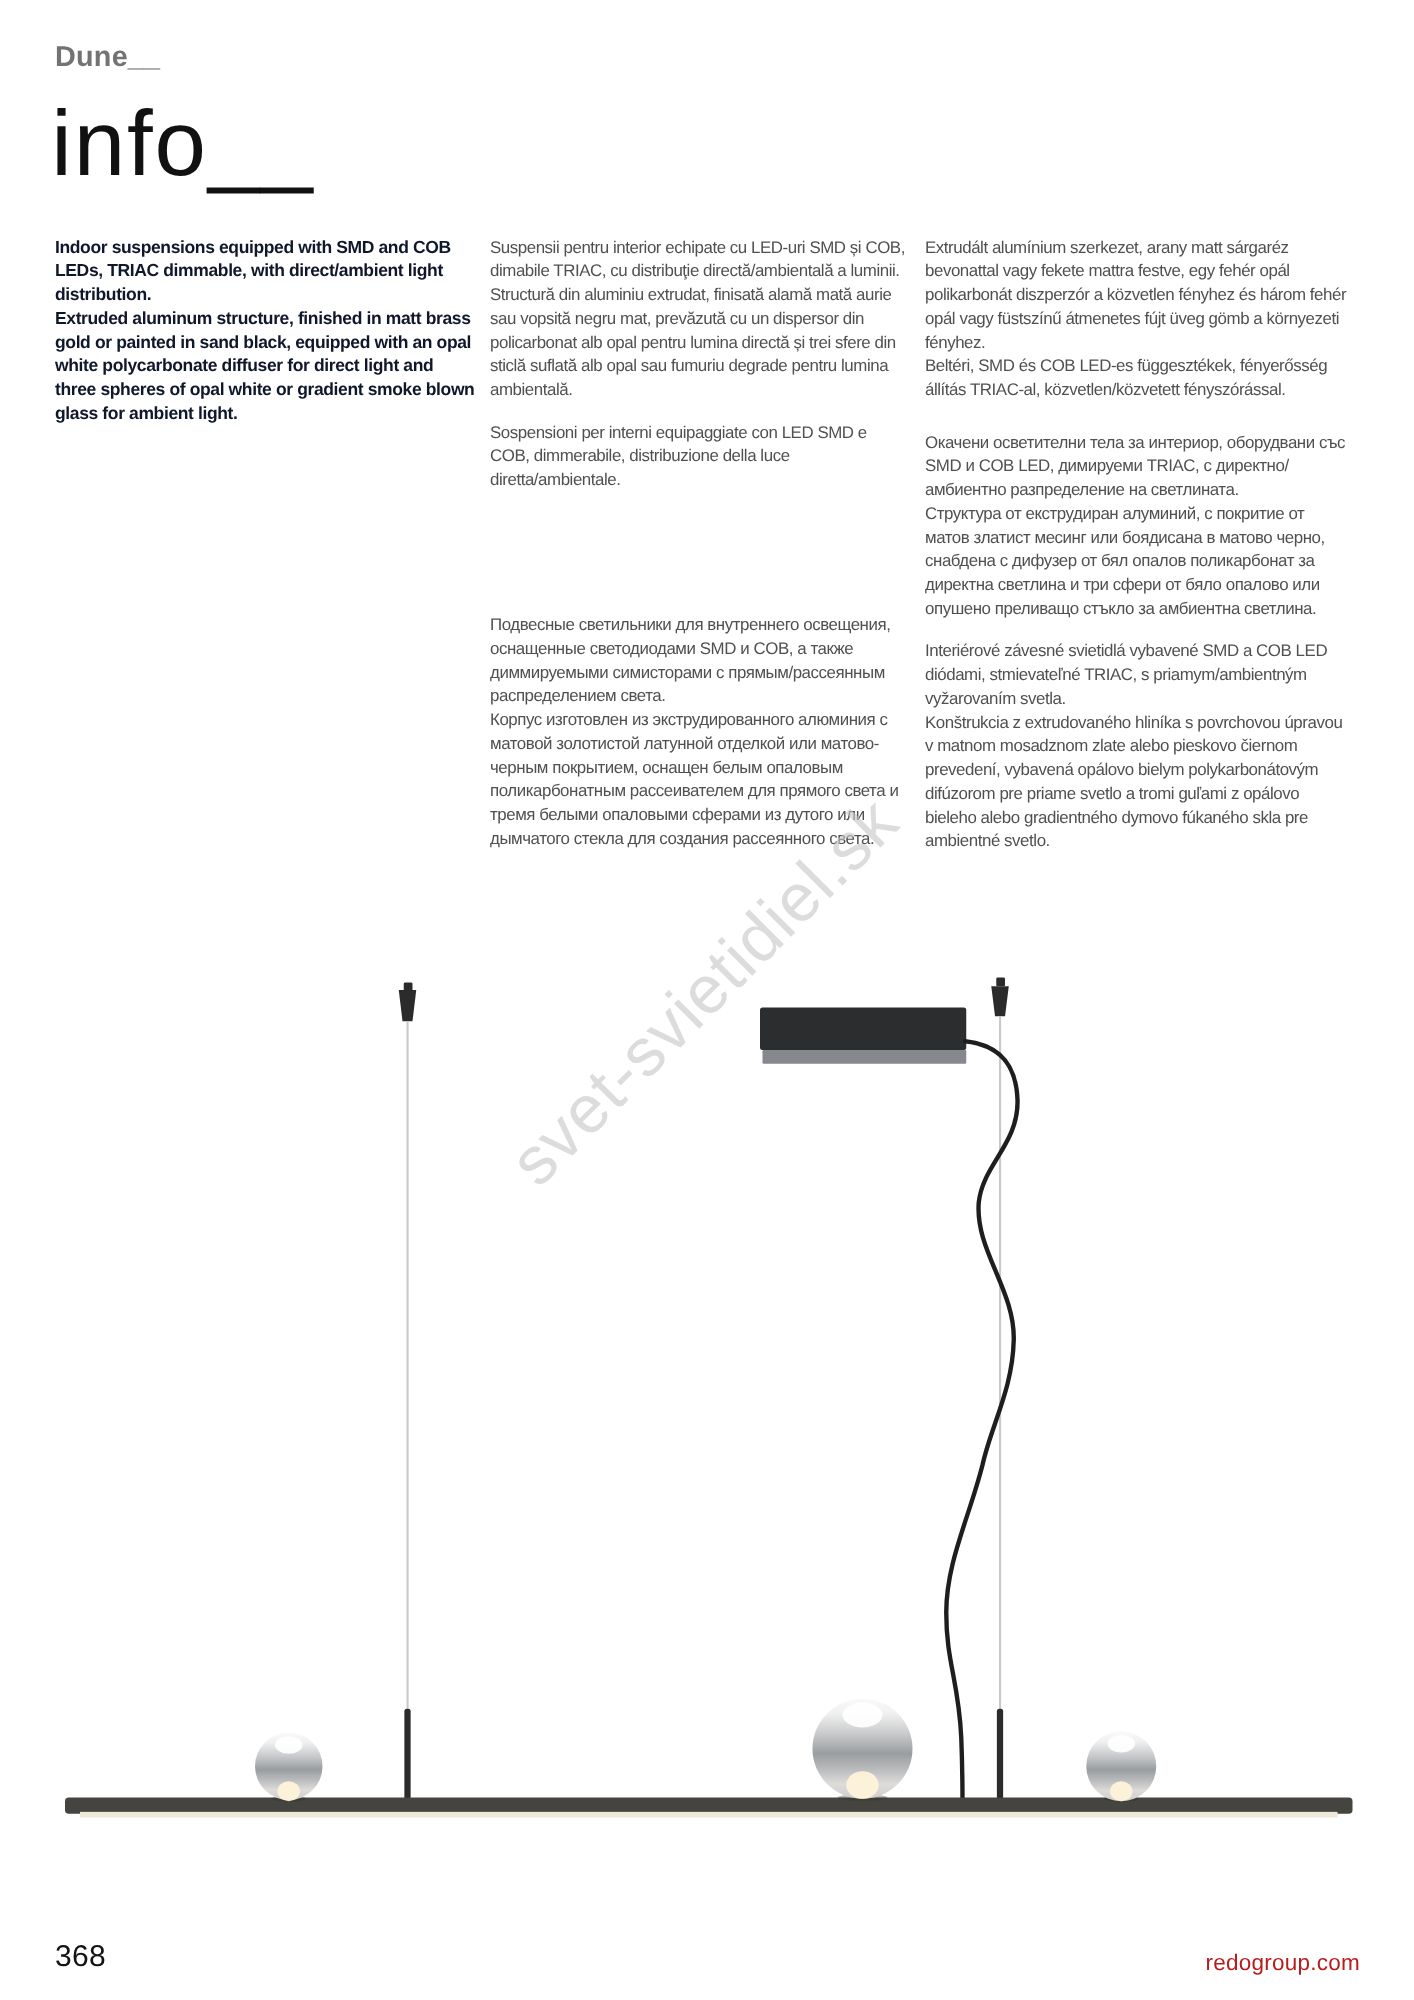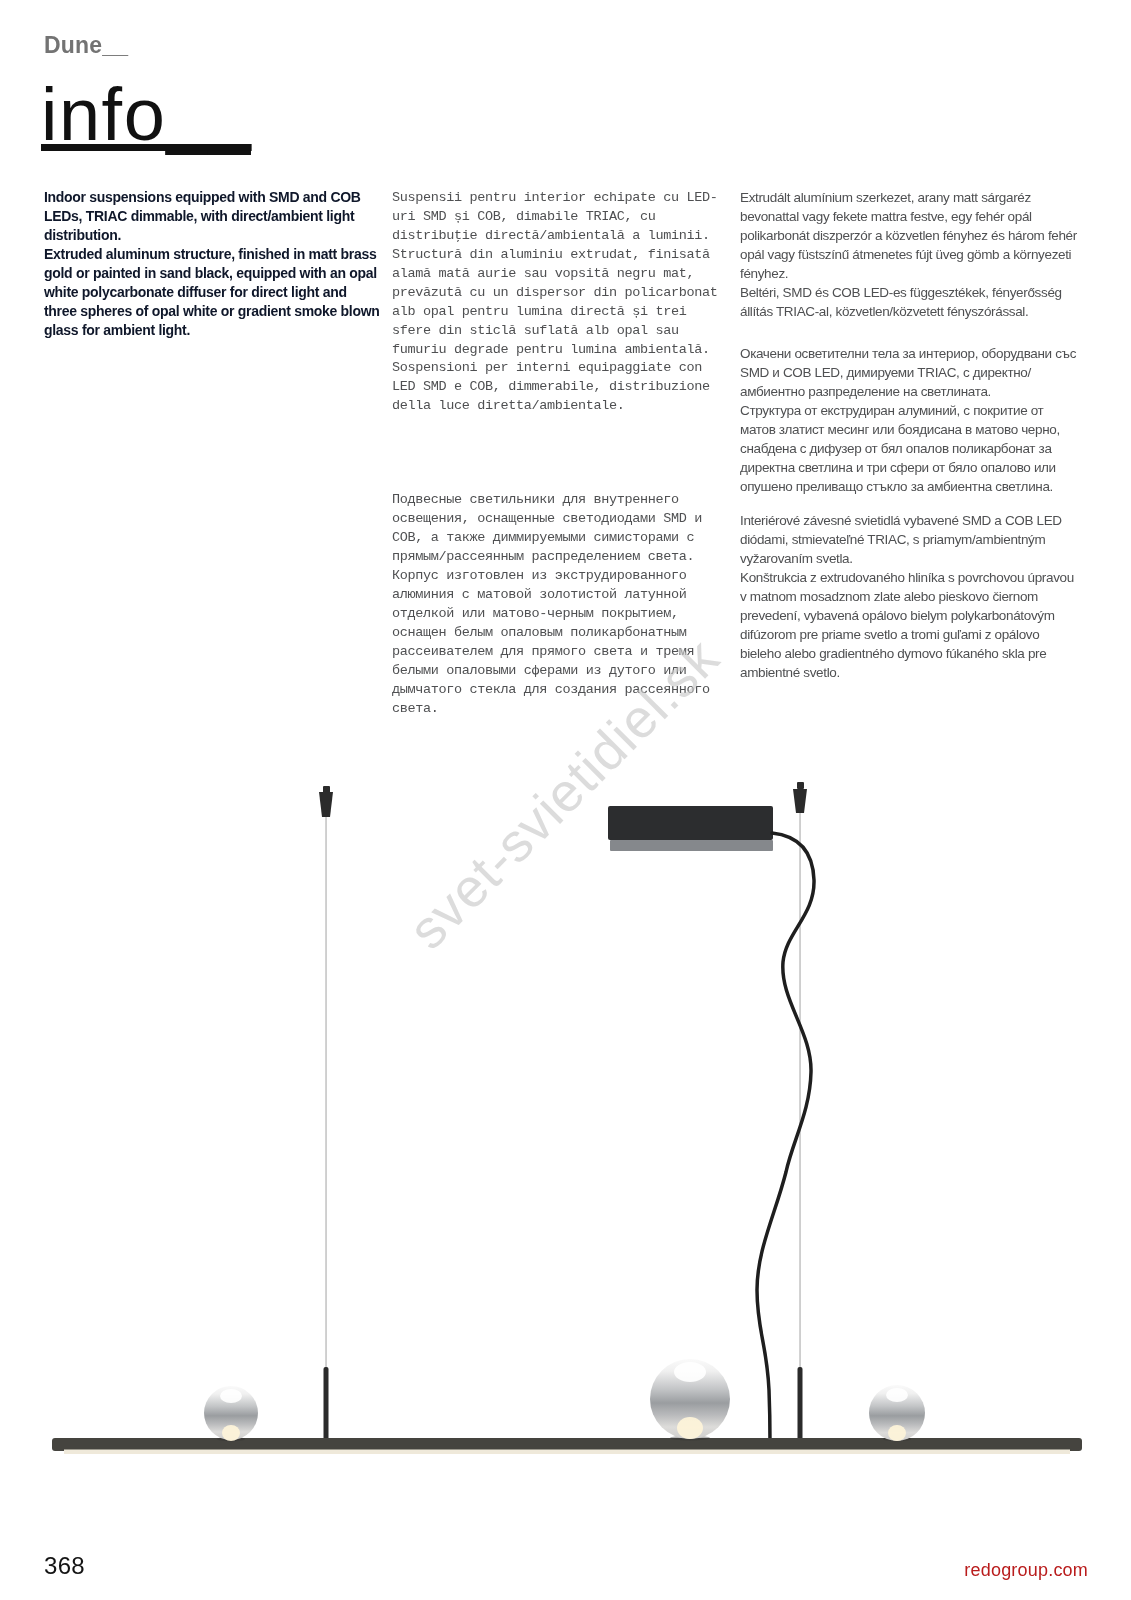--- a/index.html
+++ b/index.html
@@ -12,30 +12,29 @@
     color:#222;
   }
   .brand{
     position:absolute;left:44px;top:32px;
     font-size:23px;font-weight:700;letter-spacing:.2px;color:#737373;
   }
   .big-title{
     position:absolute;left:41px;top:74px;
     font-size:74px;font-weight:100;letter-spacing:1.5px;color:#111;
     line-height:1.1;
-    text-decoration:underline;
   }
   .txt{
     position:absolute;
     font-size:13.5px;line-height:19px;letter-spacing:-0.35px;
     color:#4f5052;
   }
   .txt p{margin:0;}
   .col1{left:44px;width:338px;}
-  .col2{left:392px;width:336px;font-family:Liberation Mono, monospace;}
+  .col2{left:392px;width:336px;}
   .col3{left:740px;width:340px;}
   .en{font-weight:700;color:#0f172a;font-size:14px;letter-spacing:-0.3px;}
   .figure-wrap{position:absolute;left:0;top:770px;width:1131px;height:700px;}
   .watermark{
     position:absolute;left:347px;top:761px;width:440px;height:72px;
     transform:rotate(-45deg);
     font-size:54px;letter-spacing:1px;
     color:#c7c7c7;opacity:.62;
     text-align:center;white-space:nowrap;
     pointer-events:none;
@@ -59,21 +58,21 @@
 
   <div class="txt col1 en" style="top:188px">
     <p>Indoor suspensions equipped with SMD and COB LEDs, TRIAC dimmable, with direct/ambient light distribution.</p>
     <p>Extruded aluminum structure, finished in matt brass gold or painted in sand black, equipped with an opal white polycarbonate diffuser for direct light and three spheres of opal white or gradient smoke blown glass for ambient light.</p>
   </div>
 
   <div class="txt col2" style="top:188px">
     <p>Suspensii pentru interior echipate cu LED-uri SMD și COB, dimabile TRIAC, cu distribuţie directă/ambientală a luminii.</p>
     <p>Structură din aluminiu extrudat, finisată alamă mată aurie sau vopsită negru mat, prevăzută cu un dispersor din policarbonat alb opal pentru lumina directă și trei sfere din sticlă suflată alb opal sau fumuriu degrade pentru lumina ambientală.</p>
   </div>
-  <div class="txt col2" style="top:358px">
+  <div class="txt col2" style="top:336px">
     <p>Sospensioni per interni equipaggiate con LED SMD e COB, dimmerabile, distribuzione della luce diretta/ambientale.</p>
   </div>
   <div class="txt col2" style="top:490px">
     <p>Подвесные светильники для внутреннего освещения, оснащенные светодиодами SMD и COB, а также диммируемыми симисторами с прямым/рассеянным распределением света.</p>
     <p>Корпус изготовлен из экструдированного алюминия с матовой золотистой латунной отделкой или матово-черным покрытием, оснащен белым опаловым поликарбонатным рассеивателем для прямого света и тремя белыми опаловыми сферами из дутого или дымчатого стекла для создания рассеянного света.</p>
   </div>
 
   <div class="txt col3" style="top:188px">
     <p>Extrudált alumínium szerkezet, arany matt sárgaréz bevonattal vagy fekete mattra festve, egy fehér opál polikarbonát diszperzór a közvetlen fényhez és három fehér opál vagy füstszínű átmenetes fújt üveg gömb a környezeti fényhez.</p>
     <p>Beltéri, SMD és COB LED-es függesztékek, fényerősség állítás TRIAC-al, közvetlen/közvetett fényszórással.</p>

